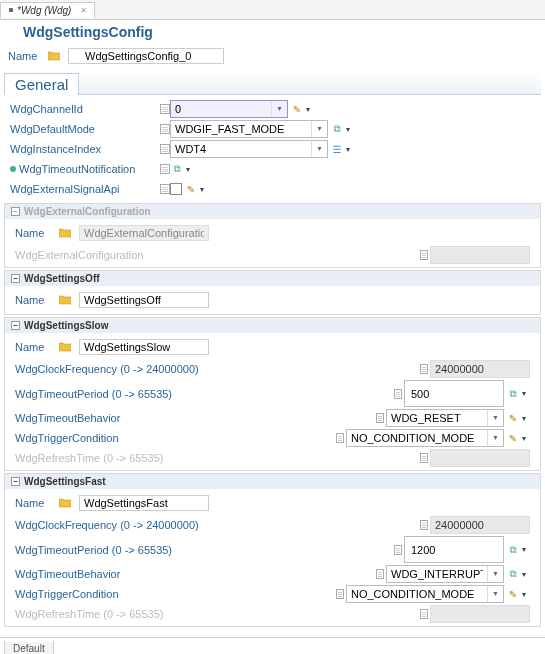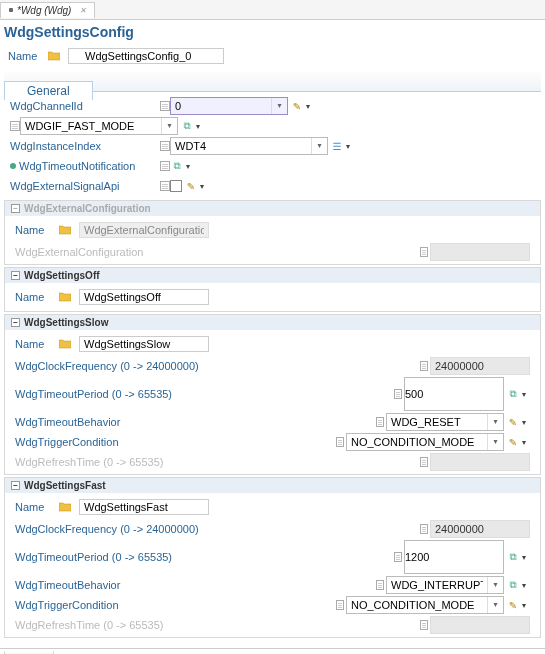--- a/index.html
+++ b/index.html
@@ -1,27 +1,27 @@
 <!DOCTYPE html>
 <html><head>
 <meta charset="utf-8">
 <style>
 * { box-sizing: border-box; margin: 0; padding: 0; font-family: "Segoe UI", Tahoma, sans-serif; }
 body { background: #fff; font-size: 11px; color: #333; width: 545px; }
 .tab-bar { display: flex; align-items: center; border-bottom: 1px solid #ccc; background: #f5f5f5; height: 20px; }
 .tab { background: #fff; border: 1px solid #ccc; border-bottom: none; padding: 2px 8px; font-size: 10px; display: flex; align-items: center; gap: 4px; font-style: italic; }
 .tab .dot { width: 4px; height: 4px; background: #666; border-radius: 1px; }
 .tab .close { color: #999; margin-left: 4px; font-size: 8px; }
-.header { padding: 4px 4px; }
+.header { padding: 4px 23px; }
 .header h1 { color: #2a6496; font-size: 14px; font-weight: bold; }
 .name-row { display: flex; align-items: center; padding: 4px 8px 8px; gap: 8px; }
 .name-row .lbl { color: #2a6496; width: 32px; }
 .name-row input { width: 156px; border: 1px solid #ccc; padding: 1px 16px; font-size: 11px; }
 .sub-tabs { display: flex; border-bottom: 1px solid #b8d0e8; background: linear-gradient(#fdfdfd, #eef3f9); margin: 0 4px; }
-.sub-tab { padding: 2px 22px; border: 1px solid #b8d0e8; border-bottom: none; background: #fff; color: #2a6496; font-size: 12px; position: relative; top: 9px; }
+.sub-tab { padding: 2px 10px; border: 1px solid #b8d0e8; border-bottom: none; background: #fff; color: #2a6496; font-size: 15px; position: relative; top: 1px; }
 .content { padding: 2px 4px 4px; }
 .grp { border: 1px solid #d8d8d8; margin: 2px 0; background: #fff; }
 .grp-hdr { background: #e8eef5; padding: 2px 6px; font-weight: bold; font-size: 10px; color: #333; display: flex; align-items: center; gap: 4px; cursor: pointer; }
 .grp-hdr.disabled { color: #aaa; }
 .toggle { width: 9px; height: 9px; border: 1px solid #999; display: flex; align-items: center; justify-content: center; font-size: 8px; background: #fff; line-height: 1; }
 .grp-body { padding: 2px 0; }
 .row { display: flex; align-items: center; padding: 1px 6px; min-height: 20px; }
 .row .lbl { width: 150px; color: #2a6496; font-size: 11px; display: flex; align-items: center; gap: 3px; }
 .row .ctrl { display: flex; align-items: center; gap: 2px; }
 .row .small-icon { width: 10px; height: 10px; display: inline-block; }
@@ -39,21 +39,21 @@
 .sub-name-row { display: flex; align-items: center; padding: 4px 10px; gap: 8px; }
 .sub-name-row .lbl { color: #2a6496; width: 36px; }
 .sub-name-row input { width: 130px; border: 1px solid #ccc; padding: 1px 4px; font-size: 11px; }
 .sub-name-row input.ro { background: #eee; border-color: #ddd; color: #888; }
 .param-row { display: flex; align-items: center; padding: 1px 10px; min-height: 20px; }
 .param-row .plbl { flex: 1; color: #2a6496; font-size: 11px; }
 .param-row .plbl.disabled { color: #bbb; }
 .param-row .pctrl { display: flex; align-items: center; gap: 2px; }
 .ro-field { background: #e8e8e8; border: 1px solid #ddd; width: 100px; padding: 1px 4px; font-size: 11px; height: 18px; display: flex; align-items: center; }
 .ro-field.empty { width: 100px; }
-.txt-field { border: 1px solid #bbb; width: 100px; padding: 1px 0; font-size: 11px; height: 34px; }
+.txt-field { border: 1px solid #bbb; width: 100px; padding: 1px 6px; font-size: 11px; height: 27px; }
 .footer { border-top: 1px solid #ccc; margin-top: 4px; padding: 2px 4px; }
 .footer-tab { display: inline-block; background: #f5f5f5; border: 1px solid #ccc; border-top: 2px solid #fff; padding: 1px 8px; font-size: 10px; color: #555; }
 .green-dot { width: 6px; height: 6px; background: #4a8; border-radius: 50%; display: inline-block; }
 .doc-icon { width: 8px; height: 10px; border: 1px solid #aaa; background: #fff; display: inline-block; position: relative; }
 .doc-icon::after { content: ""; position: absolute; top: 2px; left: 1px; right: 1px; height: 1px; background: #ccc; box-shadow: 0 2px 0 #ccc, 0 4px 0 #ccc; }
 svg.folder { fill: #f0c040; stroke: #c09020; stroke-width: 0.5; }
 </style>
 </head>
 <body>
 
@@ -91,20 +91,21 @@
         <div class="select-box highlight">
           <input value="0" style="">
           <span class="select-arrow">▾</span>
         </div>
         <span class="act-icon pencil">✎</span>
         <span class="act-arrow">▾</span>
       </div>
     </div>
 
     <div class="row">
+      <span class="lbl">WdgDefaultMode</span>
       <span class="small-icon doc-icon"></span>
       <div class="ctrl">
         <div class="select-box">
           <input class="wide" value="WDGIF_FAST_MODE" style="">
           <span class="select-arrow">▾</span>
         </div>
         <span class="act-icon link">⧉</span>
         <span class="act-arrow">▾</span>
       </div>
     </div>

